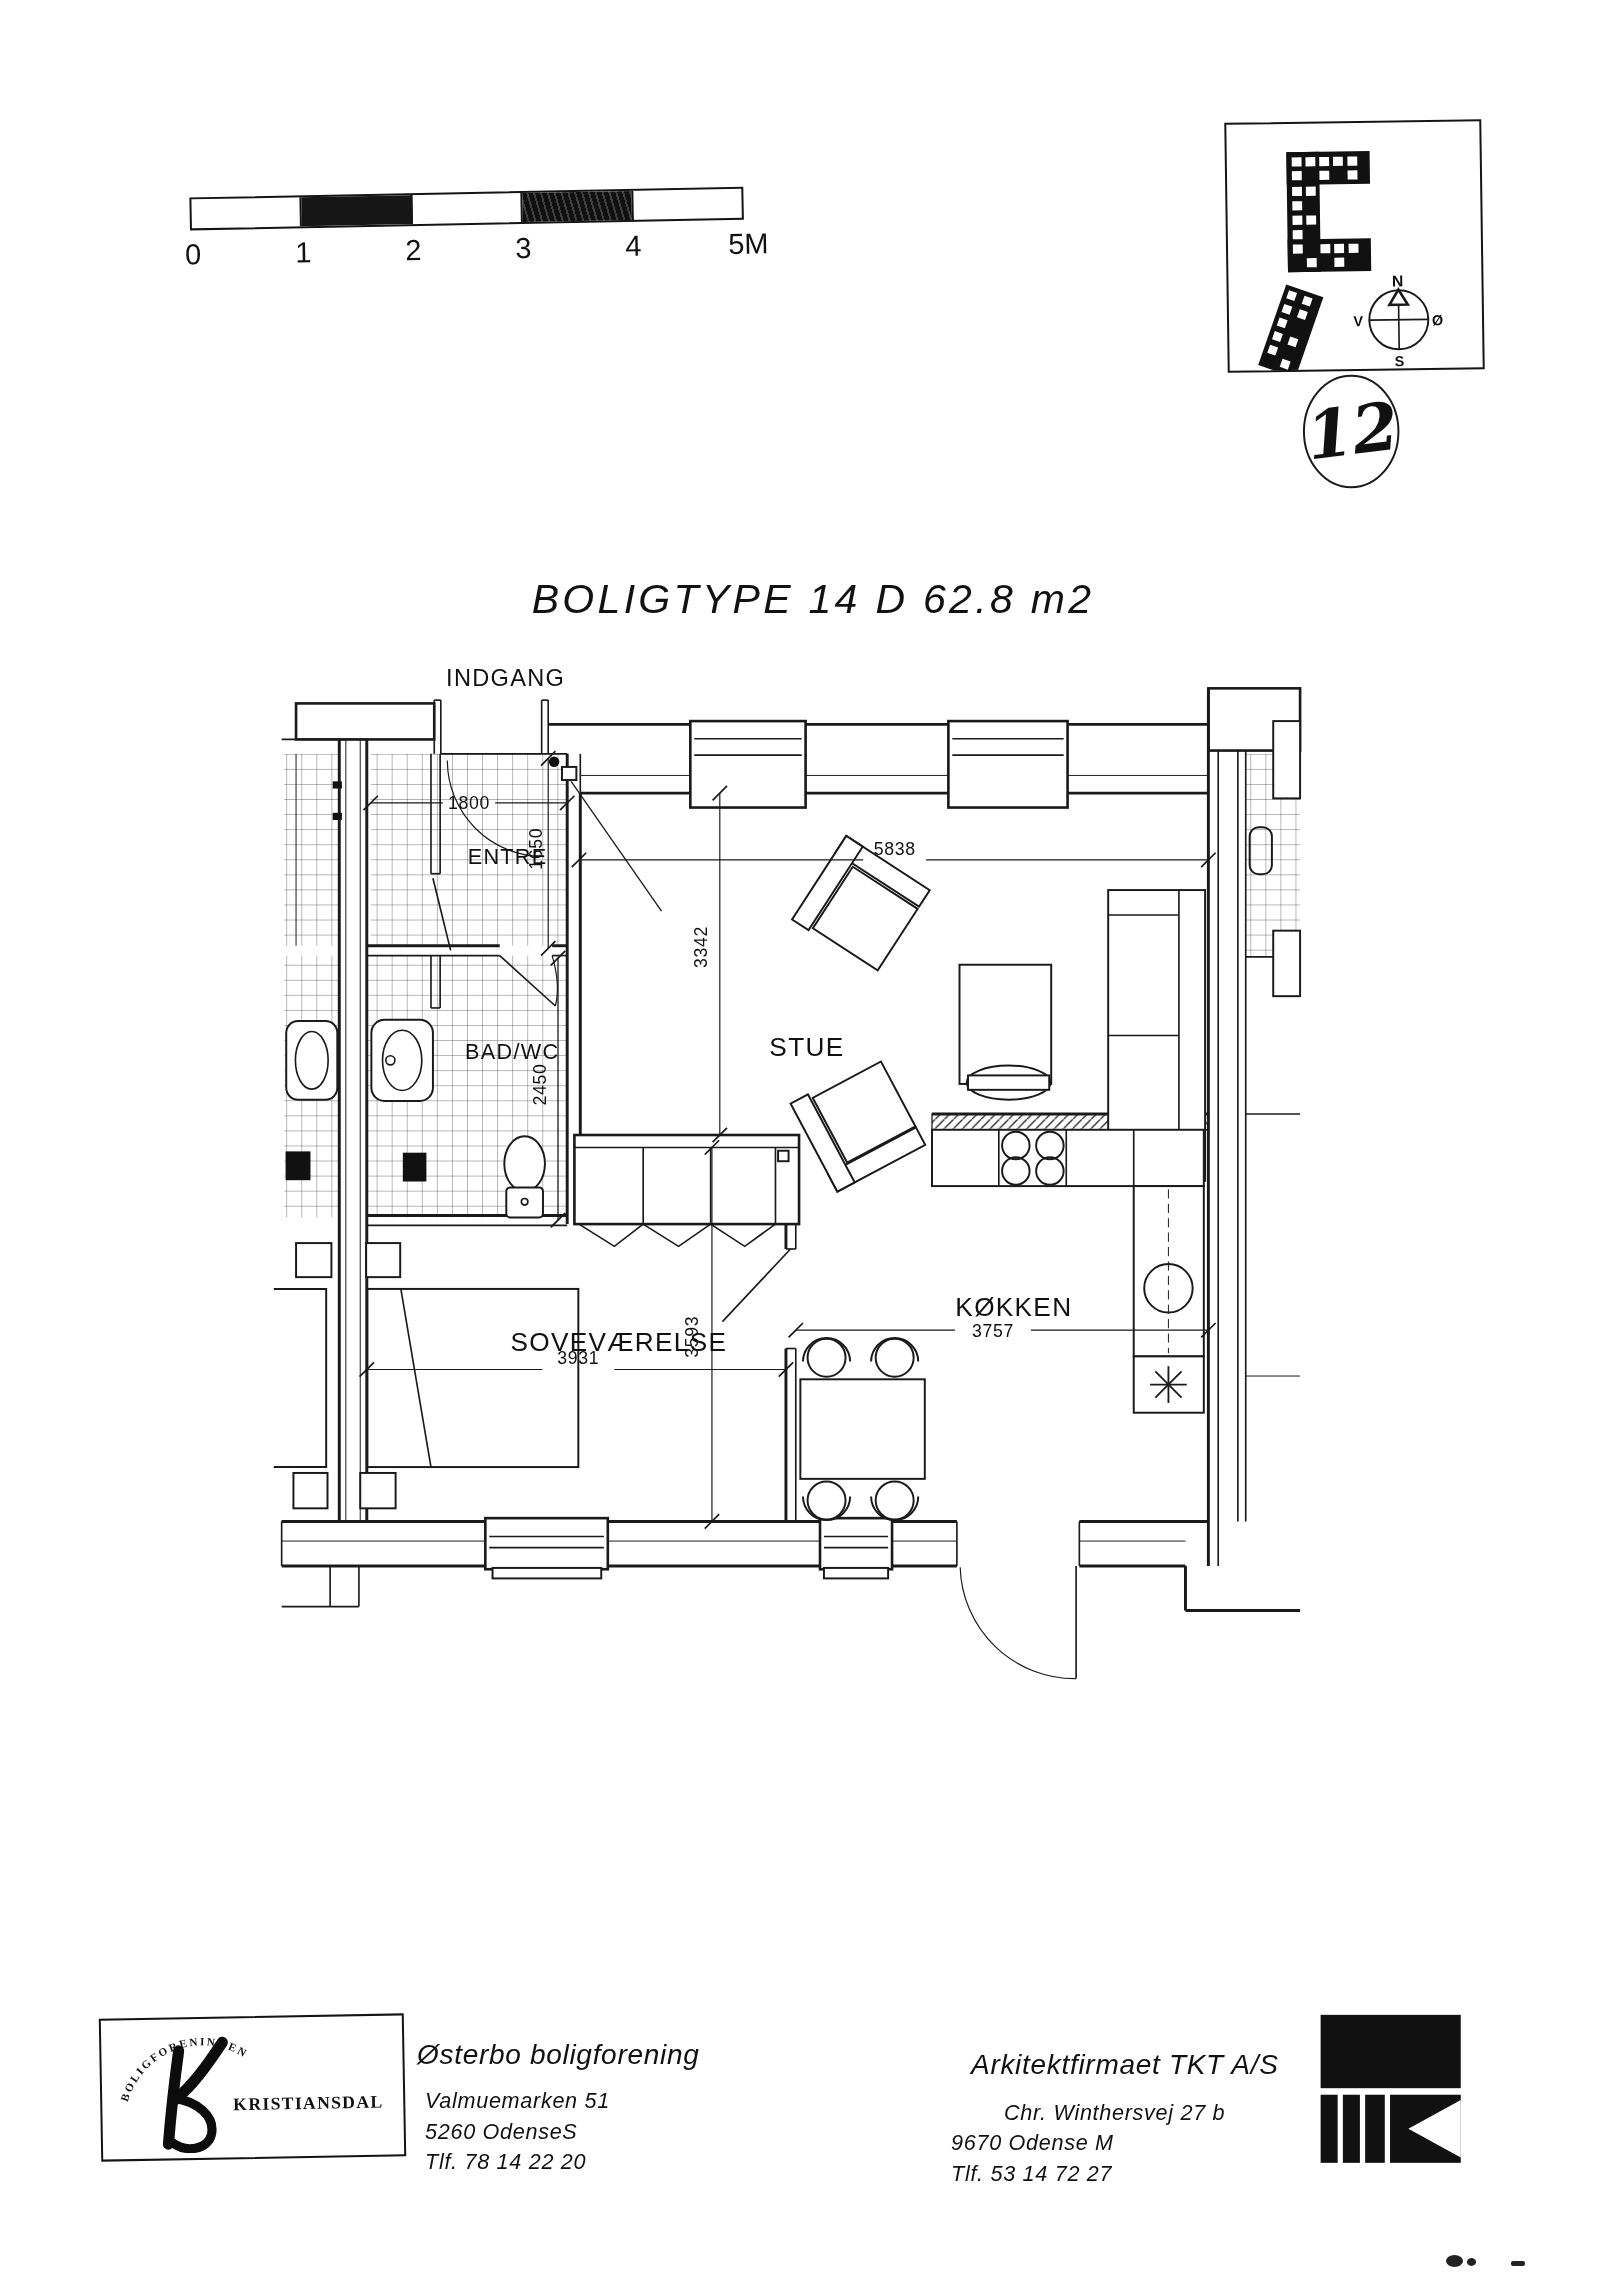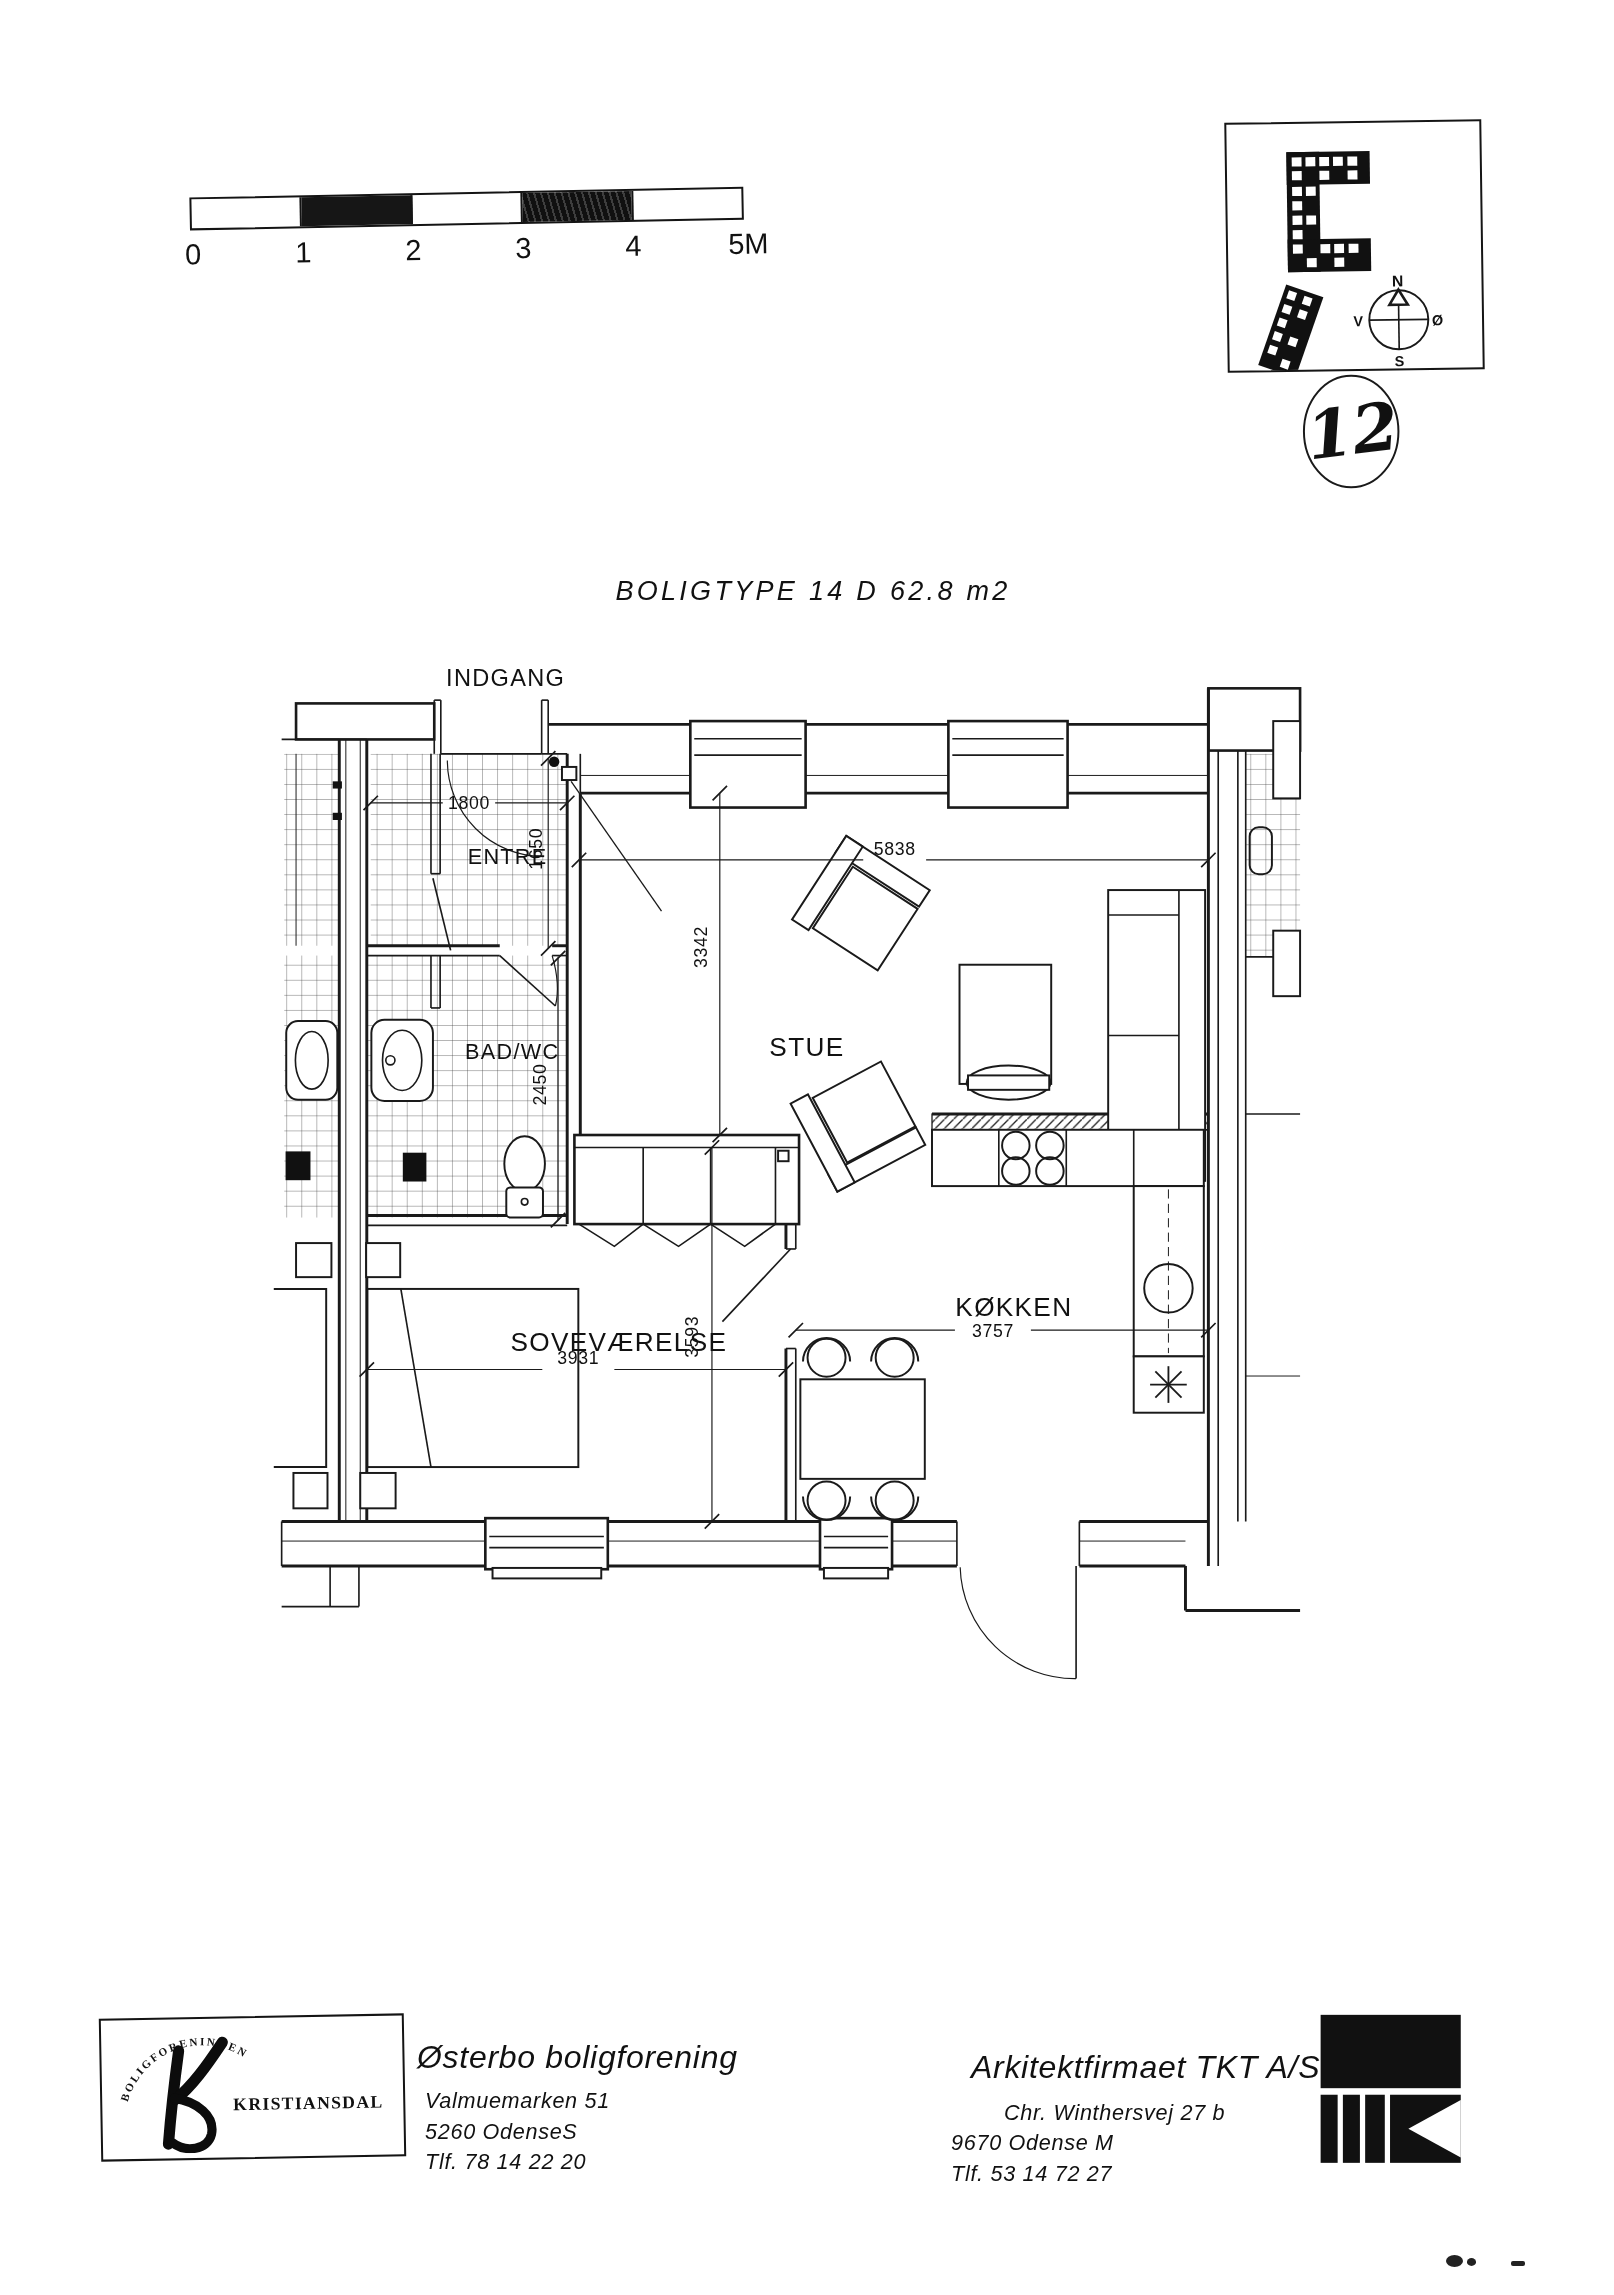--- a/index.html
+++ b/index.html
@@ -16,36 +16,36 @@
   #scalebar .labels{position:relative;height:39px;font-size:29px;}
   #scalebar .labels span{position:absolute;top:7.9px;transform:translateX(-50%);}
   
   #sitemap{left:1226px;top:121px;width:253px;height:246px;border:2.6px solid #151515;transform:rotate(-0.8deg);}
   
   #sheetnum{left:1300px;top:371px;width:105px;height:121px;}
   #sheetnum .n{position:absolute;left:0;top:0;width:105px;height:121px;text-align:center;line-height:121px;
     font-family:"DejaVu Serif",serif;font-style:italic;font-weight:bold;font-size:66px;transform:rotate(-7deg);}
   
   #title{left:459px;top:576px;width:708px;text-align:center;font-style:italic;
-         font-size:27px;letter-spacing:3.3px;white-space:nowrap;}
+         font-size:41px;letter-spacing:3.3px;white-space:nowrap;}
   
   .sw  {stroke:#1a1a1a;fill:none;stroke-width:4.5;}
   .sw2 {stroke:#1a1a1a;fill:none;stroke-width:2.5;}
   .sw1 {stroke:#1a1a1a;fill:none;stroke-width:1.5;}
   .sf  {stroke:#1a1a1a;fill:#fff;stroke-width:3;}
   .sfw {stroke:#1a1a1a;fill:#fff;stroke-width:4;}
   .sfn {stroke:#1a1a1a;fill:none;stroke-width:3;}
   .dim {stroke:#1a1a1a;fill:none;stroke-width:1.8;}
   .tick{stroke:#1a1a1a;fill:none;stroke-width:2.6;}
   .blk {fill:#111;stroke:none;}
   .lbl {font-family:"Liberation Sans",sans-serif;fill:#111;letter-spacing:2px;}
   .dtx {font-family:"Liberation Sans",sans-serif;fill:#111;font-size:27px;letter-spacing:1px;}
   
   #klogo{left:100px;top:2016px;width:301px;height:139px;border:2.6px solid #141414;transform:rotate(-1deg);background:#fff;}
-  .foot-h{font-style:italic;font-size:32px;letter-spacing:0.7px;white-space:nowrap;}
+  .foot-h{font-style:italic;font-size:28px;letter-spacing:0.7px;white-space:nowrap;}
   .foot-l{font-style:italic;font-size:21.6px;letter-spacing:0.7px;white-space:nowrap;}
   #tktlogo{left:1318px;top:2012px;width:148px;height:155px;}
   .artifact{position:absolute;background:#222;border-radius:50%;}
 </style>
 </head>
 <body>
 
 <div id="page">
 
   <div id="scalebar" class="abs">

